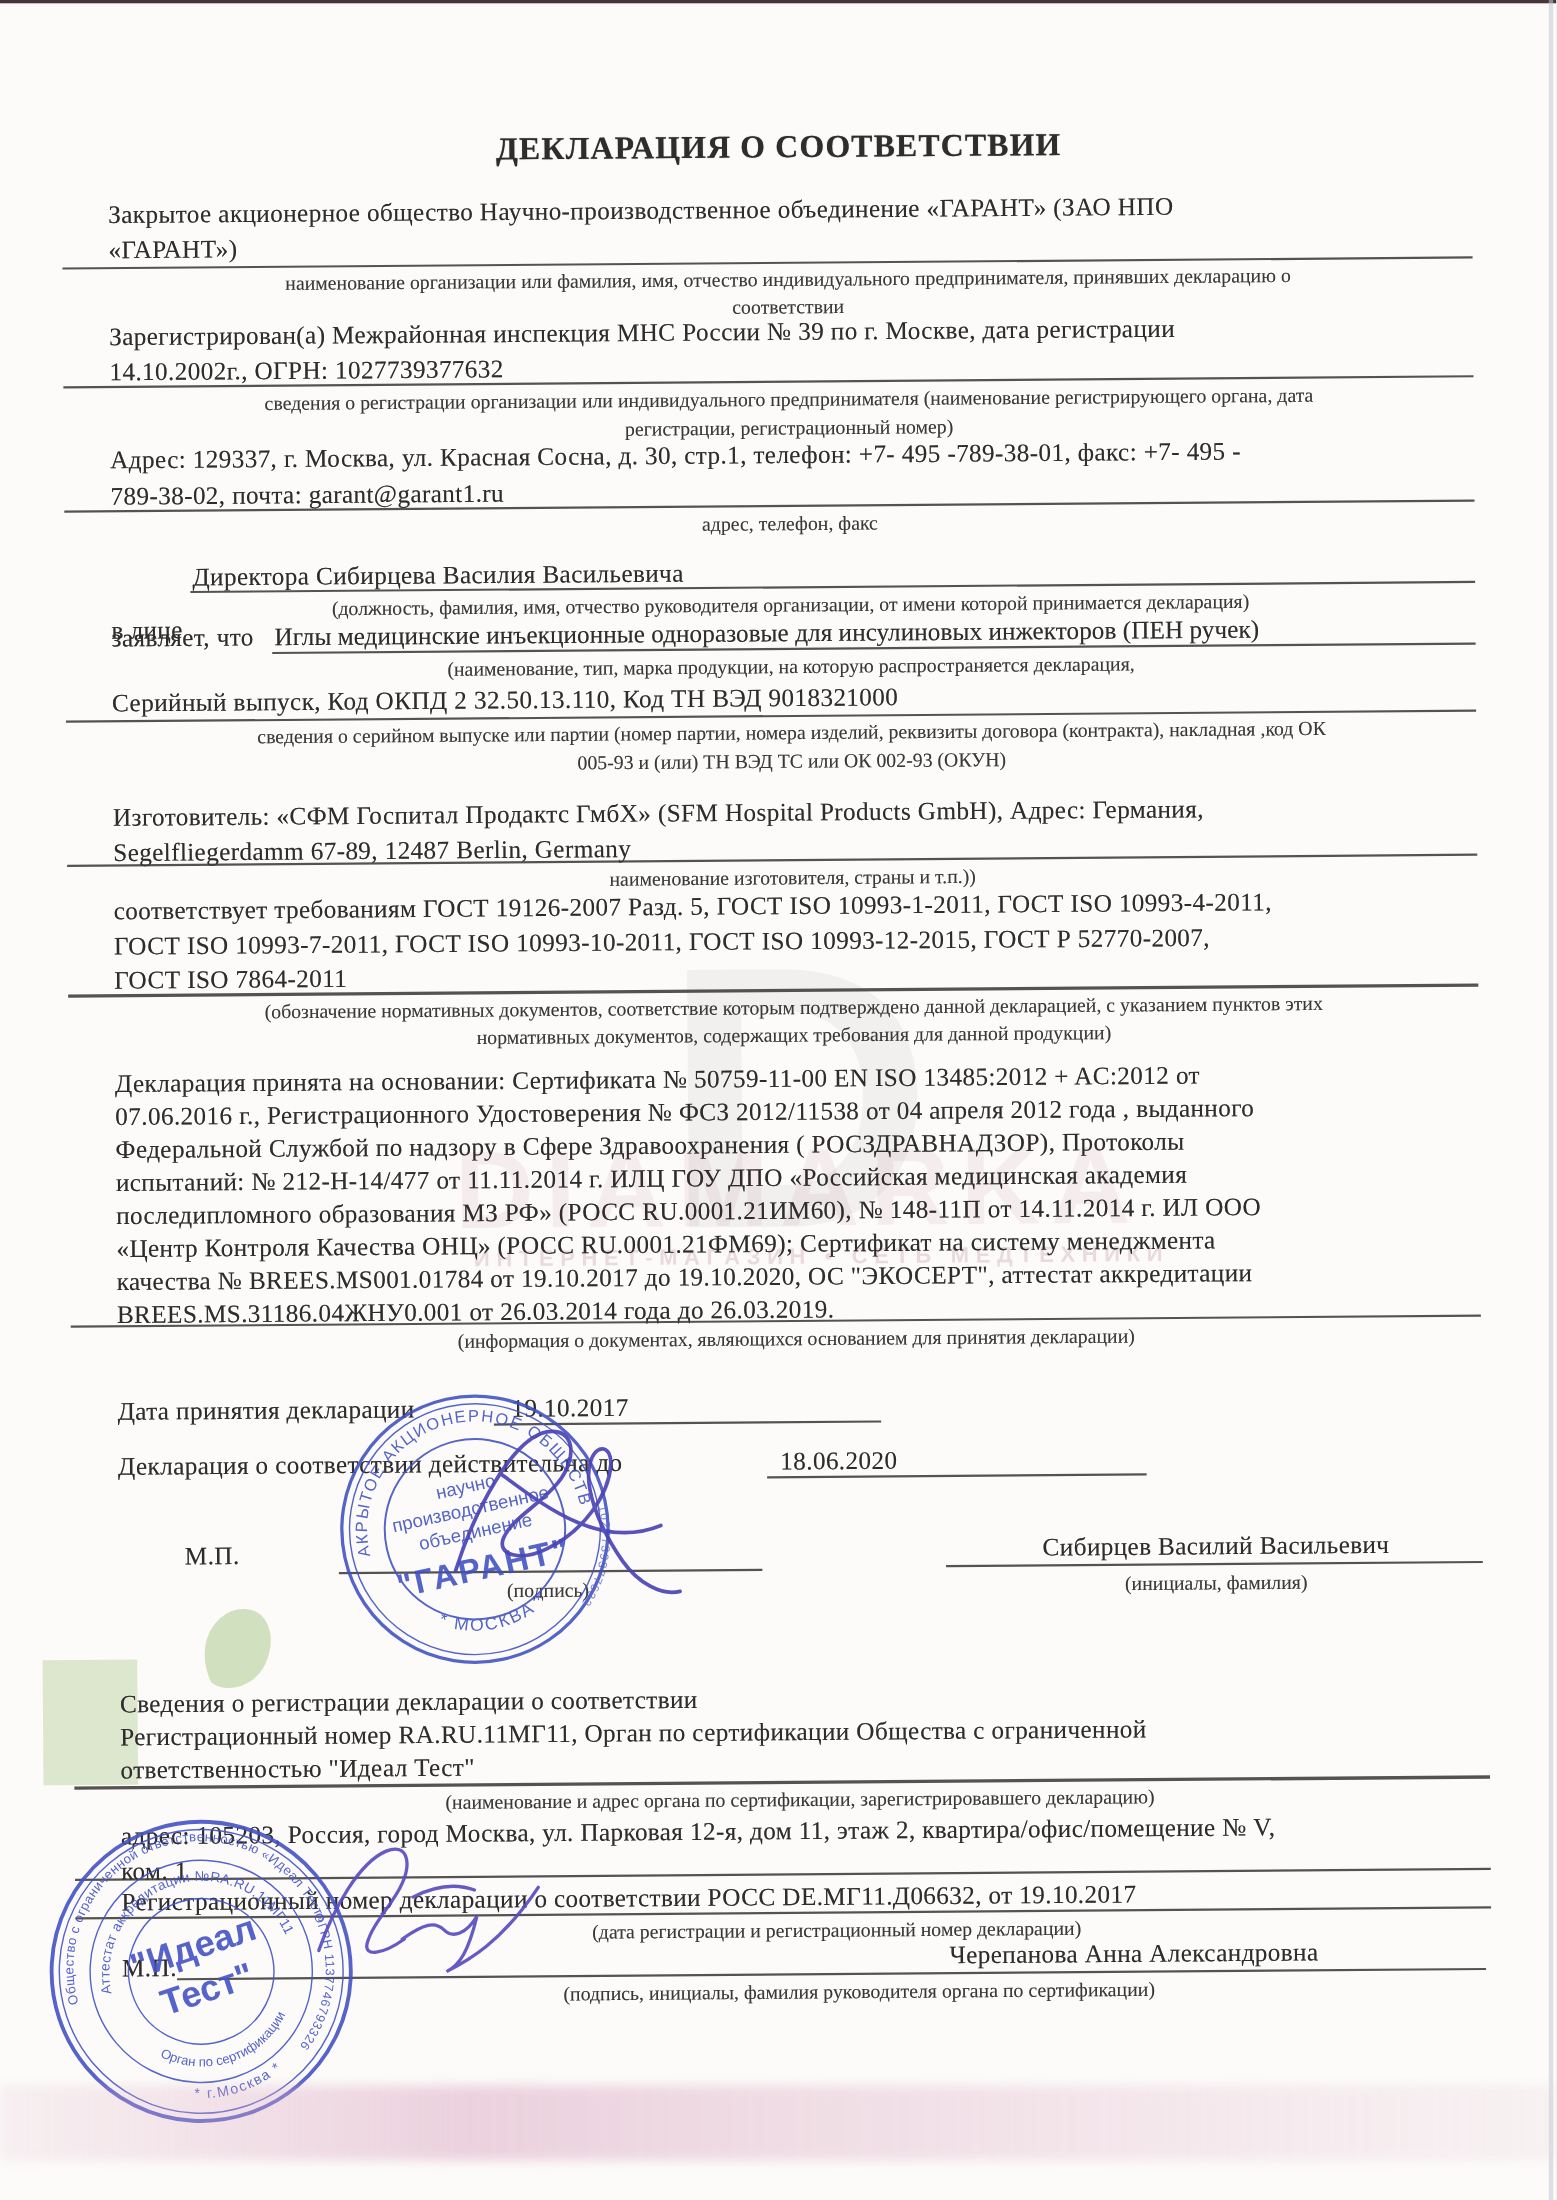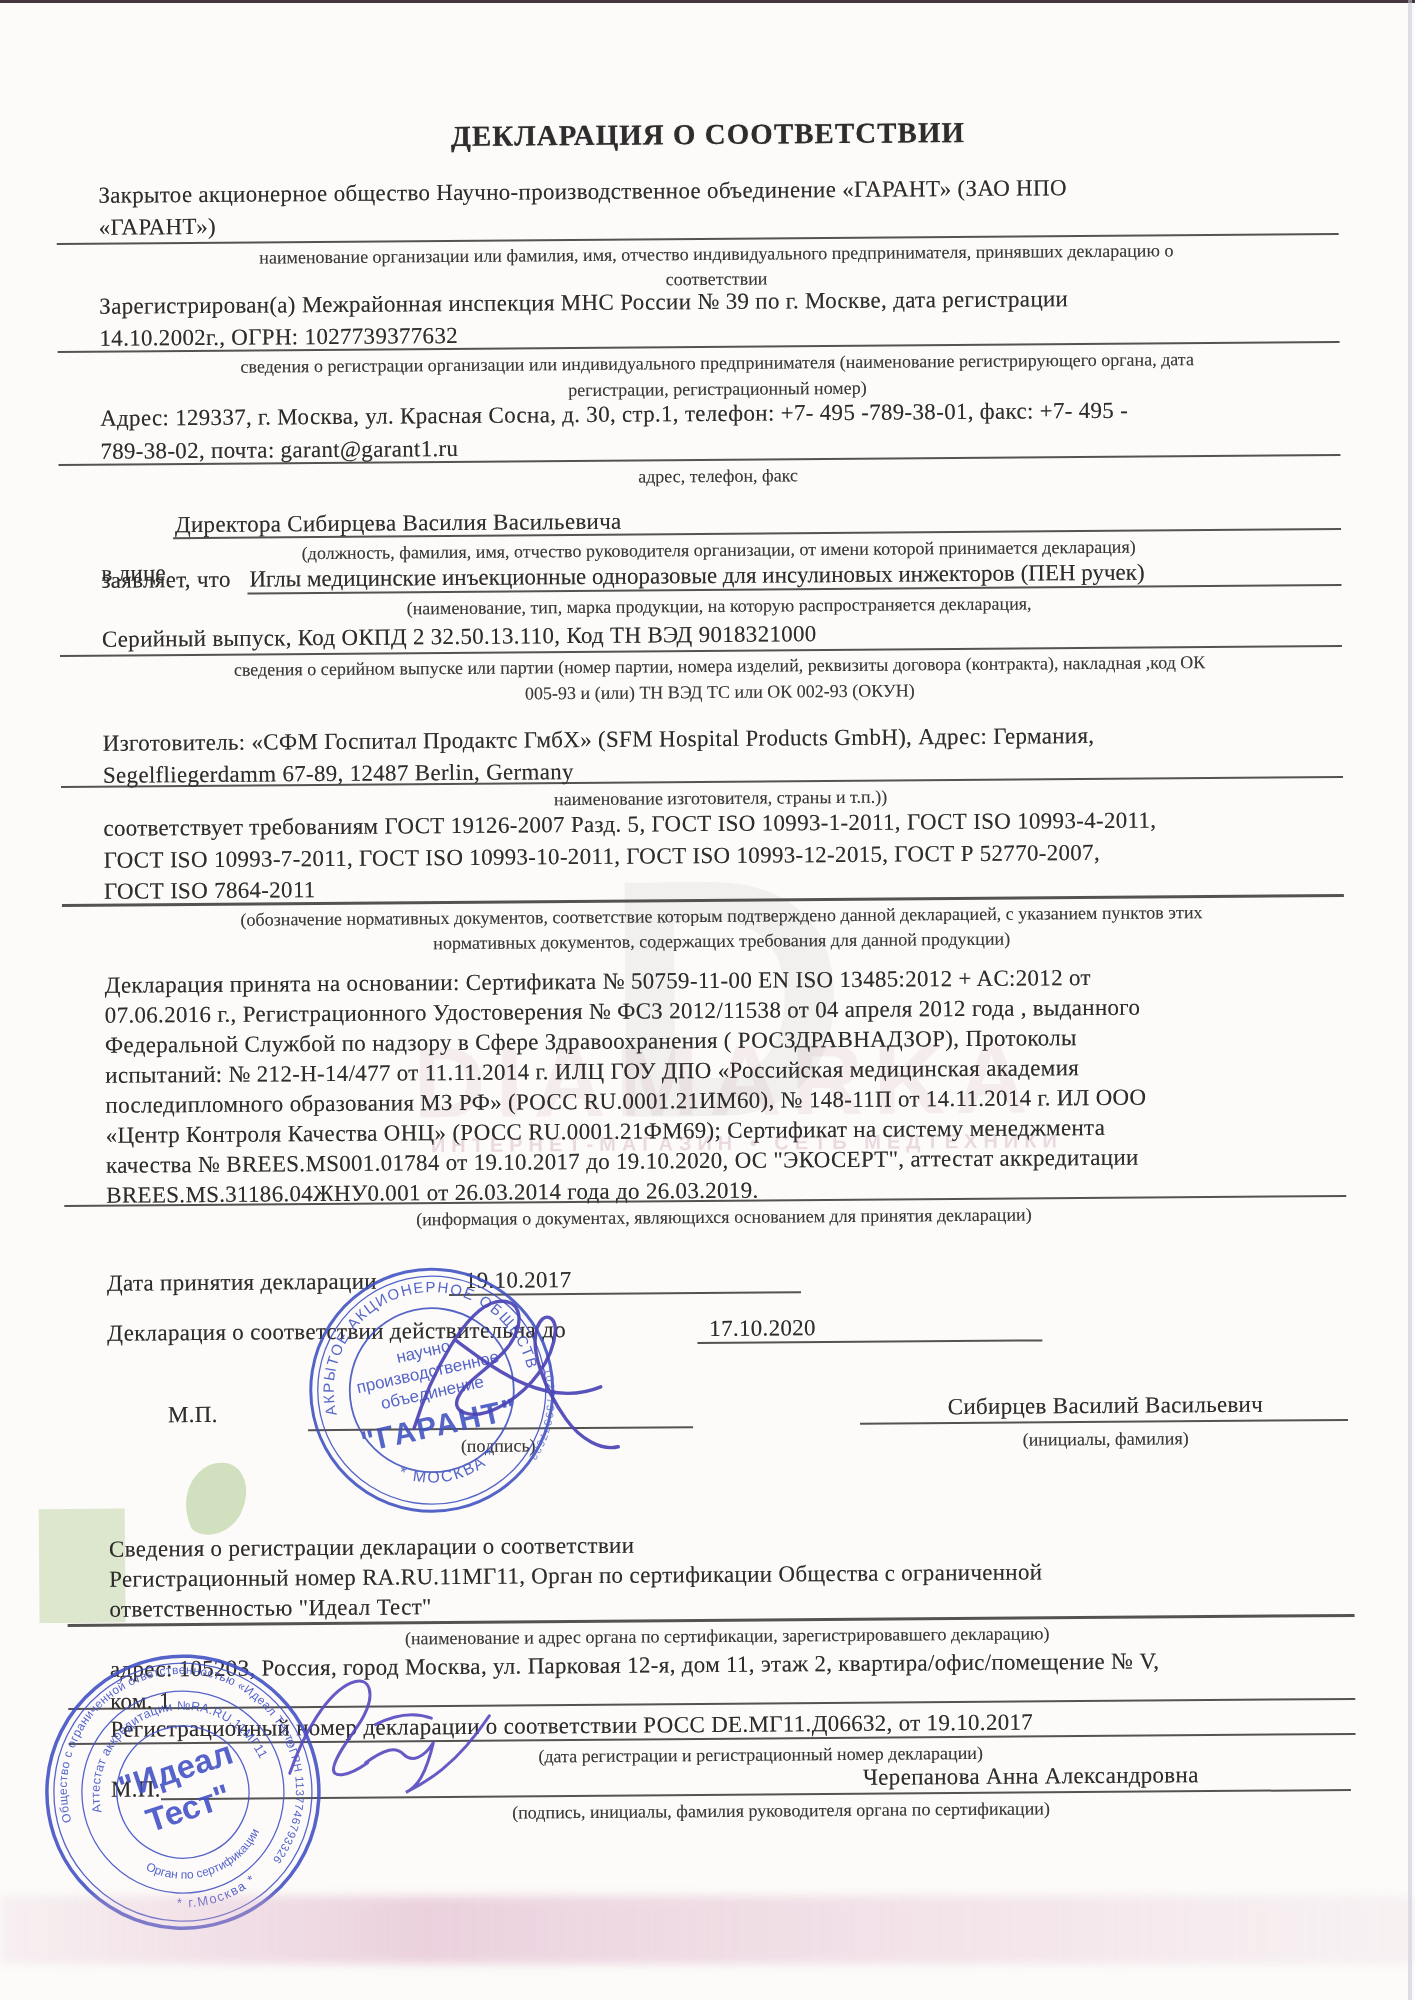--- a/index.html
+++ b/index.html
@@ -98,21 +98,21 @@
     <div class="t" style="left:100px;top:1118px;">«Центр Контроля Качества ОНЦ» (РОСС RU.0001.21ФМ69); Сертификат на систему менеджмента</div>
     <div class="t" style="left:100px;top:1148px;">качества № BREES.MS001.01784 от 19.10.2017 до 19.10.2020, ОС "ЭКОСЕРТ", аттестат аккредитации</div>
     <div class="t" style="left:100px;top:1178px;">BREES.MS.31186.04ЖНУ0.001 от 26.03.2014 года до 26.03.2019.</div>
     <div class="rule" style="left:58px;top:1200px;width:1282px;"></div>
     <div class="c ctr" style="top:1207px;">(информация о документах, являющихся основанием  для принятия декларации)</div>
 
     <div class="t" style="left:100px;top:1266px;">Дата принятия декларации</div>
     <div class="t" style="left:458px;top:1266px;">19.10.2017</div>
     <div class="rule" style="left:442px;top:1292px;width:352px;"></div>
     <div class="t" style="left:100px;top:1316px;">Декларация о соответствии действительна до</div>
-    <div class="t" style="left:702px;top:1316px;">17.10.2020</div>
+    <div class="t" style="left:702px;top:1316px;">18.06.2020</div>
     <div class="rule" style="left:690px;top:1342px;width:345px;"></div>
 
     <div class="t" style="left:160px;top:1398px;">М.П.</div>
     <div class="rule" style="left:300px;top:1426px;width:385px;"></div>
     <div class="c" style="left:380px;top:1434px;width:220px;text-align:center;">(подпись)</div>
     <div class="t" style="left:855px;top:1396px;width:485px;text-align:center;">Сибирцев Василий Васильевич</div>
     <div class="rule" style="left:852px;top:1424px;width:488px;"></div>
     <div class="c" style="left:855px;top:1432px;width:485px;text-align:center;">(инициалы, фамилия)</div>
 
     <svg class="stamp" style="left:298px;top:1262px;transform:rotate(-12deg);opacity:.88;" width="252" height="252" viewBox="0 0 252 252">

